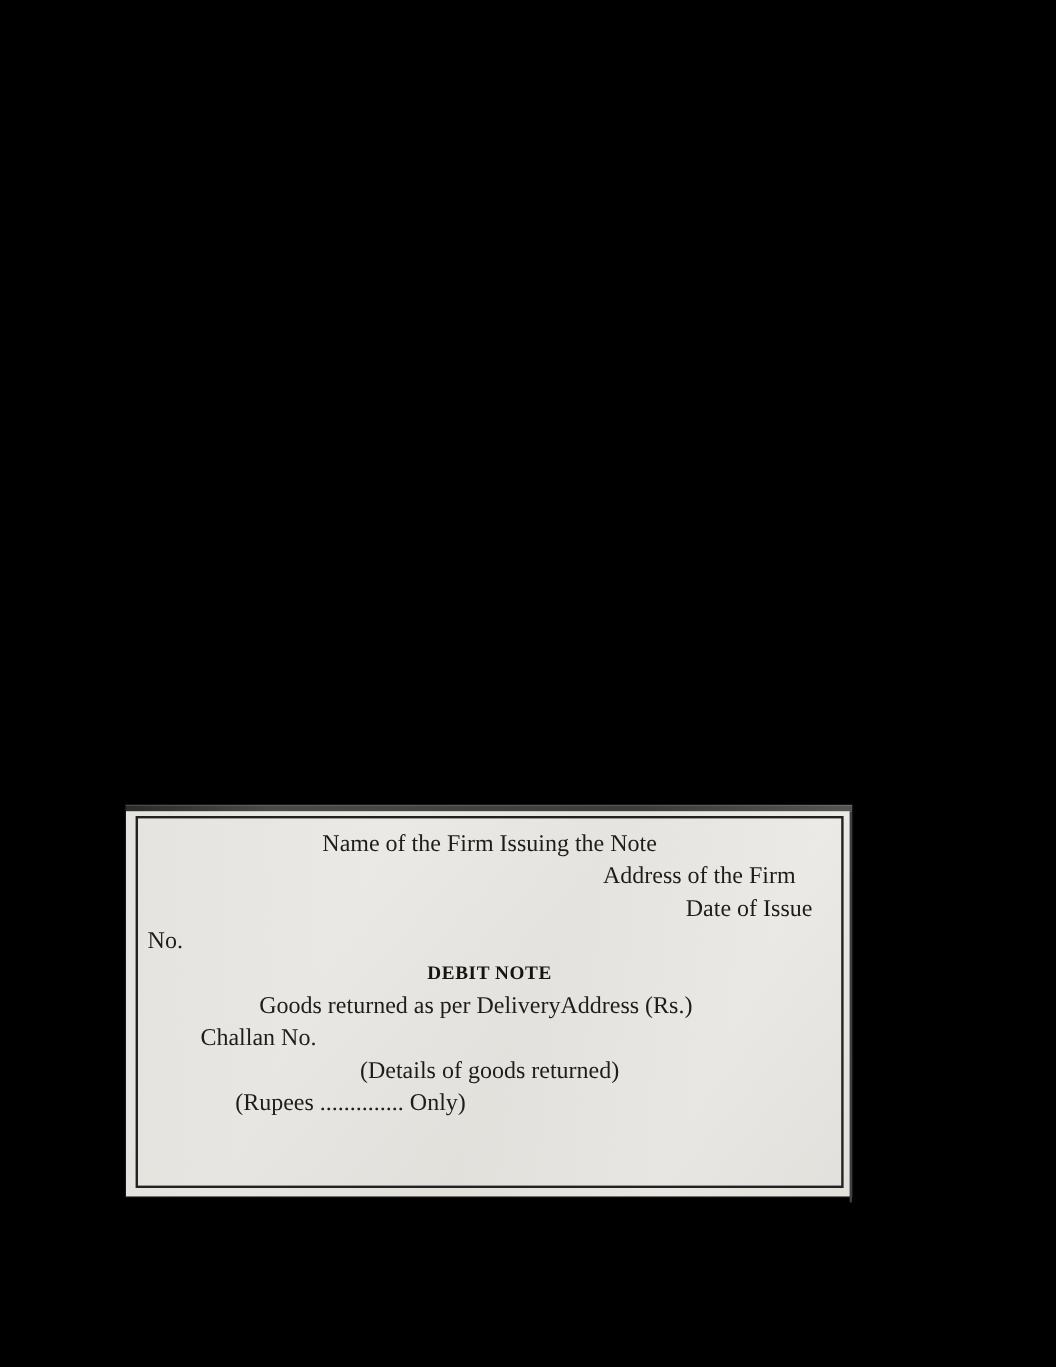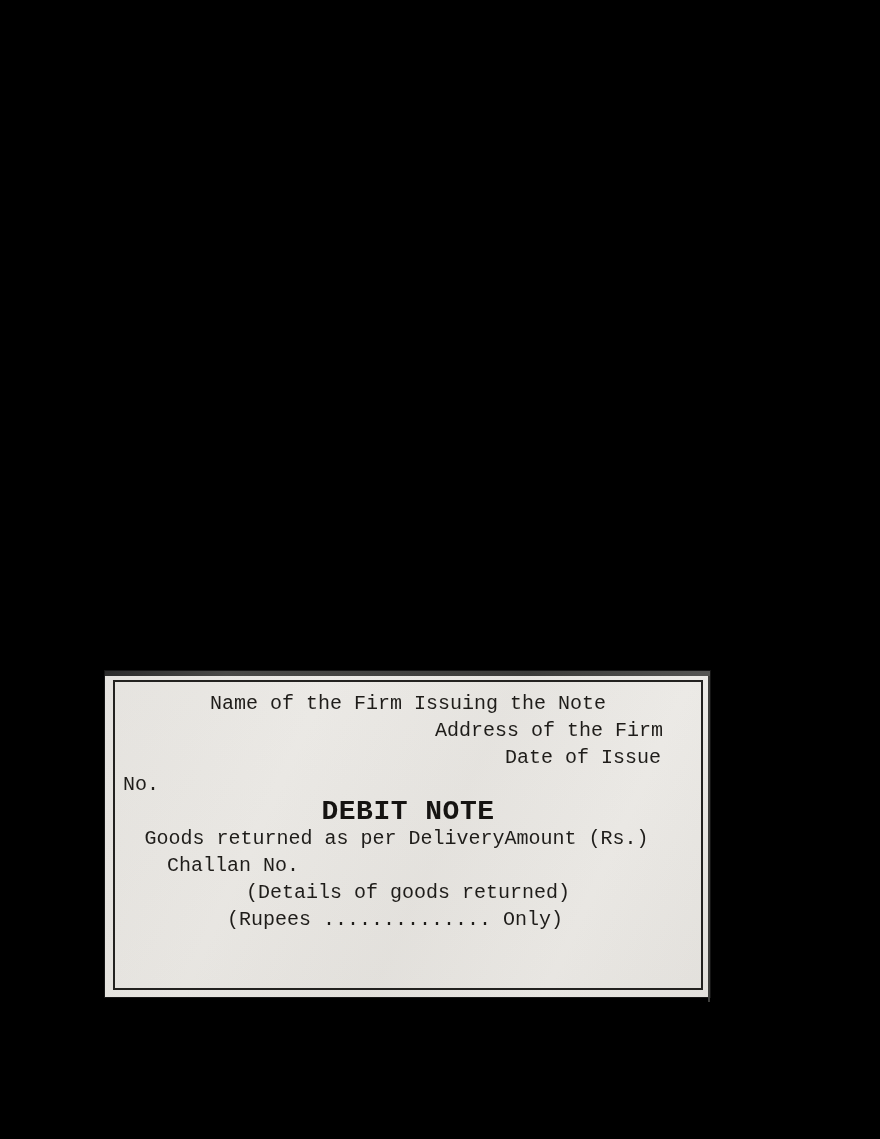--- a/index.html
+++ b/index.html
@@ -3,21 +3,21 @@
 <meta charset="utf-8">
 <style>
   * { margin: 0; padding: 0; box-sizing: border-box; }
   html, body { background: #000; }
   .stage {
     position: relative;
     width: 874px;
     height: 1139px;
     background: #000000;
     overflow: hidden;
-    font-family: Liberation Mono, monospace;
+    font-family: Liberation Serif, serif;
   }
   .paper {
     position: absolute;
     left: 105px;
     top: 671px;
     width: 605px;
     height: 326px;
     background:
       linear-gradient(115deg, rgba(190,186,180,0.12) 0%, rgba(255,255,255,0.0) 30%, rgba(180,176,170,0.10) 55%, rgba(255,255,255,0.0) 78%, rgba(185,181,175,0.12) 100%),
       linear-gradient(8deg, rgba(197,193,187,0.10), rgba(255,255,255,0.05)),
@@ -49,31 +49,31 @@
     left: 10px; top: 11px; right: 9px; bottom: 9px;
     padding-top: 8px;
     color: #1f1d1a;
     font-size: 20px;
     line-height: 27px;
   }
   .row { height: 27px; white-space: pre; }
   .center { text-align: center; }
   .right  { text-align: right; }
   .r-address   { padding-right: 38px; }
-  .r-date      { padding-right: 40px; }
+  .r-date      { padding-right: 24px; }
   .r-signature { padding-right: 27px; }
   .l-flush   { padding-left: 8px; }
   .l-details { padding-left: 0px; text-align: center; }
   .l-challan { padding-left: 52px; }
-  .l-rupees  { padding-left: 112px; }
+  .l-rupees  { padding-left: 81px; }
   .split { display: flex; justify-content: center; }
   .split .amount { padding-right: 31px; }
   .title-row {
     font-weight: bold;
-    font-size: 28px;
+    font-size: 16px;
     letter-spacing: 0.5px;
     color: #161412;
   }
 </style>
 </head>
 <body>
 
 <div class="stage">
   <div class="paper">
     <div class="scan-edge-top"></div>
@@ -87,21 +87,21 @@
 
       <div class="row right r-date">Date of Issue</div>
 
       <div class="row l-flush">No.</div>
 
       <div class="row center title-row">DEBIT NOTE</div>
 
 
       <div class="row split">
         <span class="l-flush">Goods returned as per Delivery</span>
-        <span class="amount">Amount (Rs.)</span>
+        <span class="amount">Address (Rs.)</span>
       </div>
 
       <div class="row l-challan">Challan No.</div>
 
       <div class="row l-details">(Details of goods returned)</div>
 
       <div class="row l-rupees">(Rupees .............. Only)</div>
 
 
     </div>

